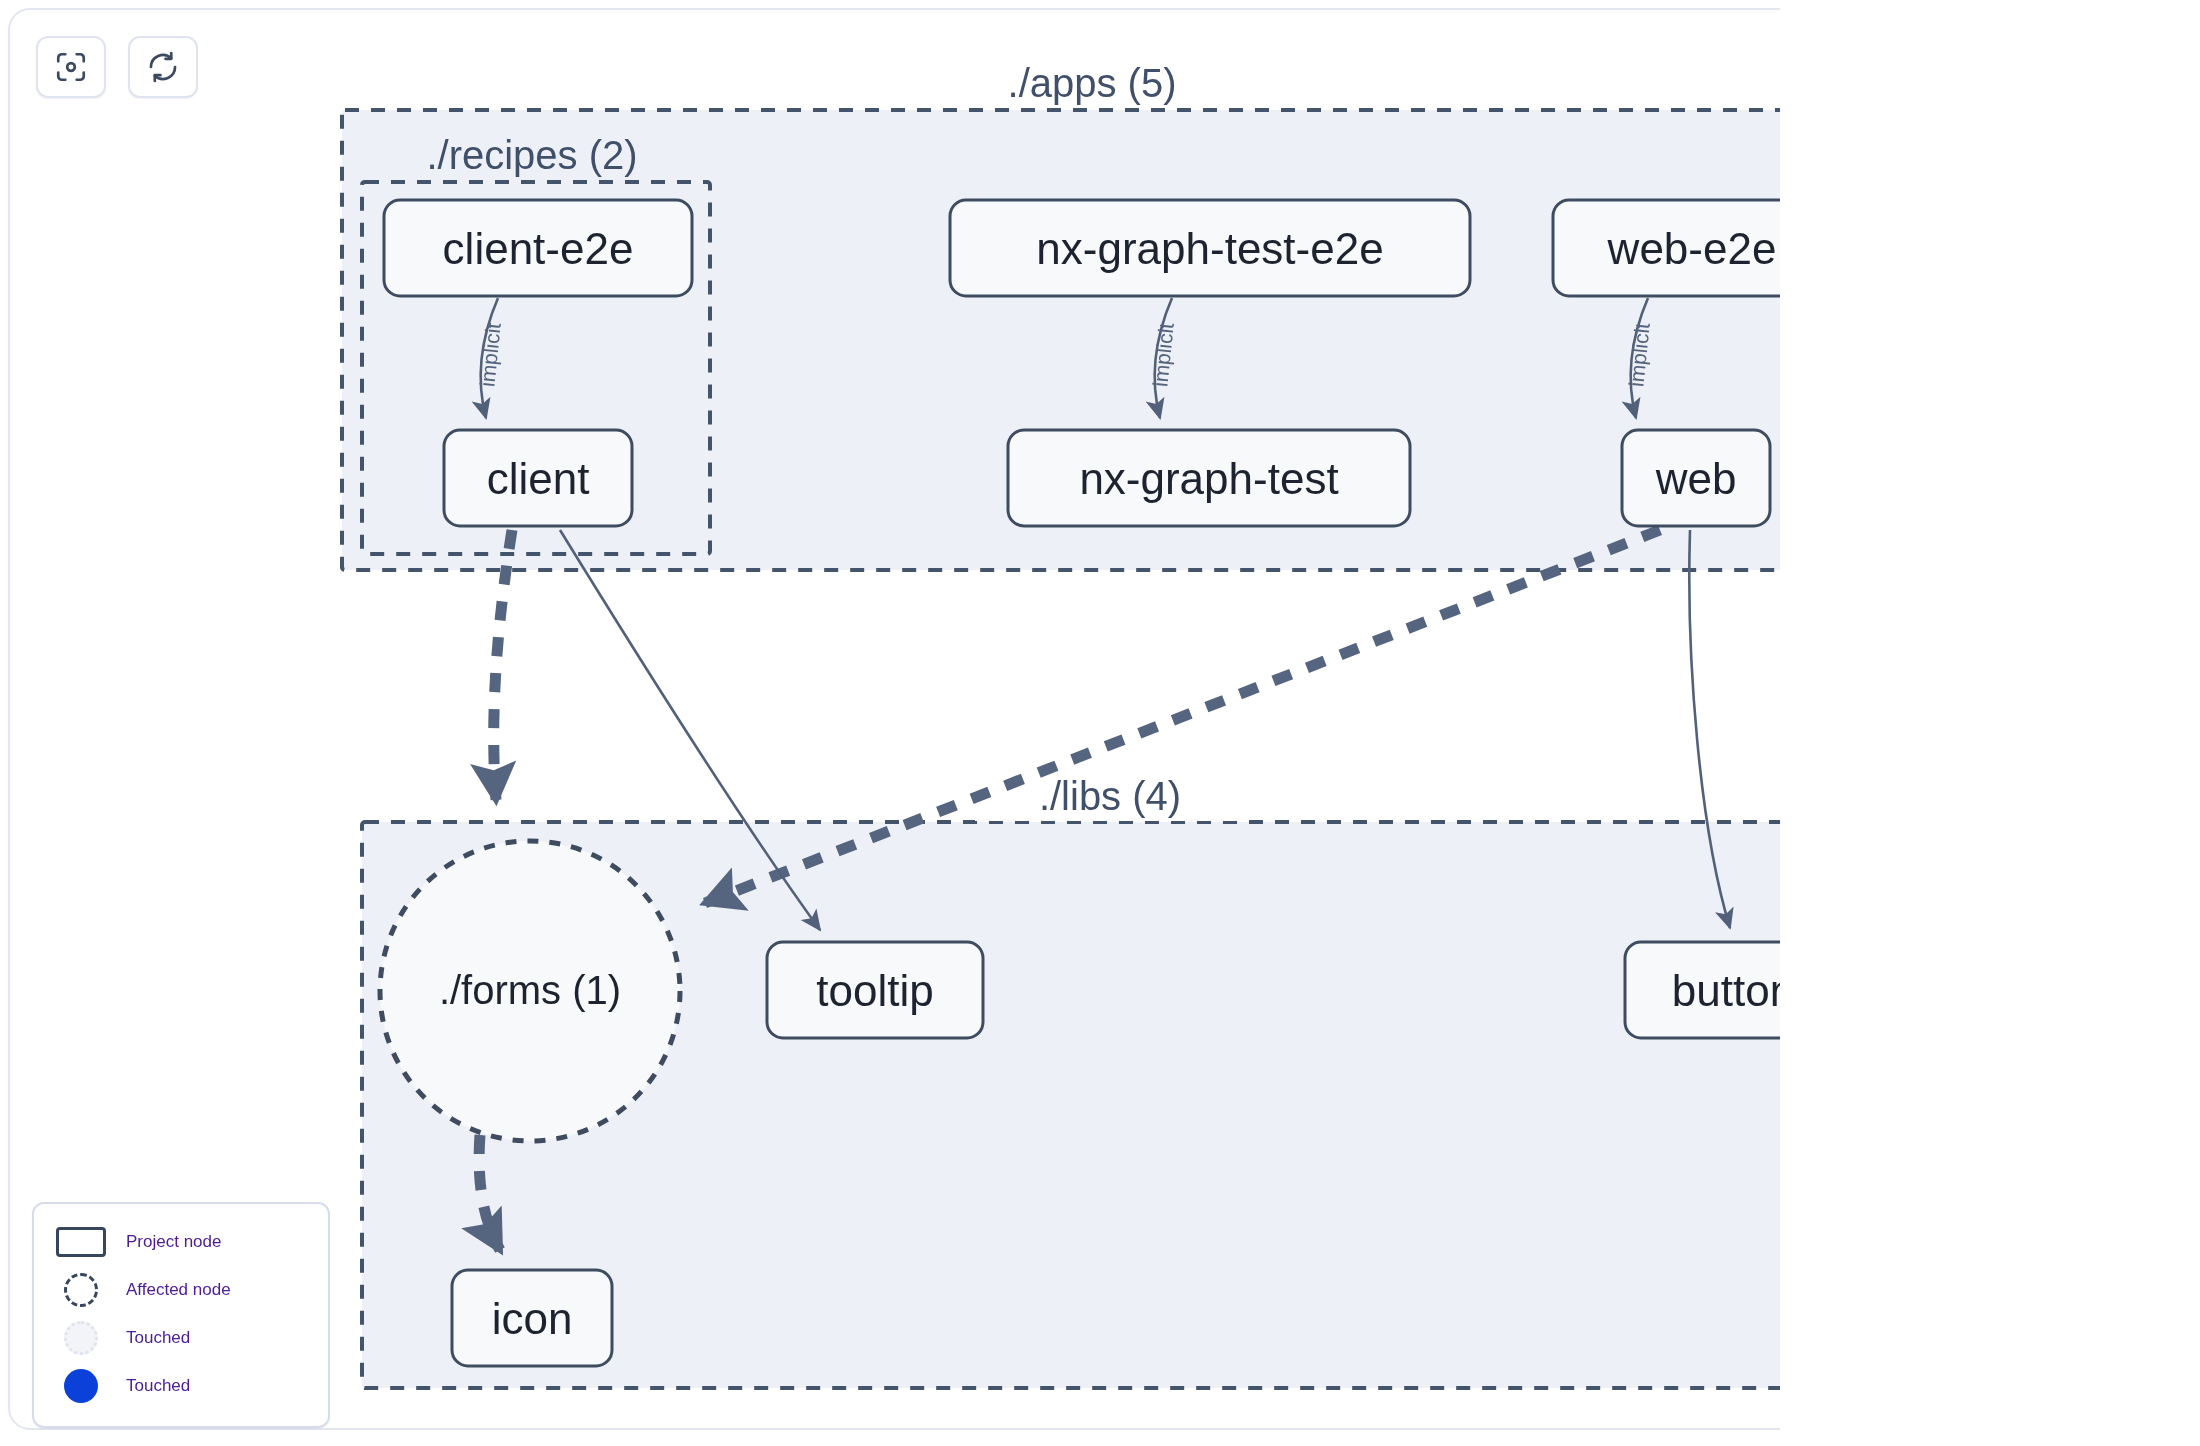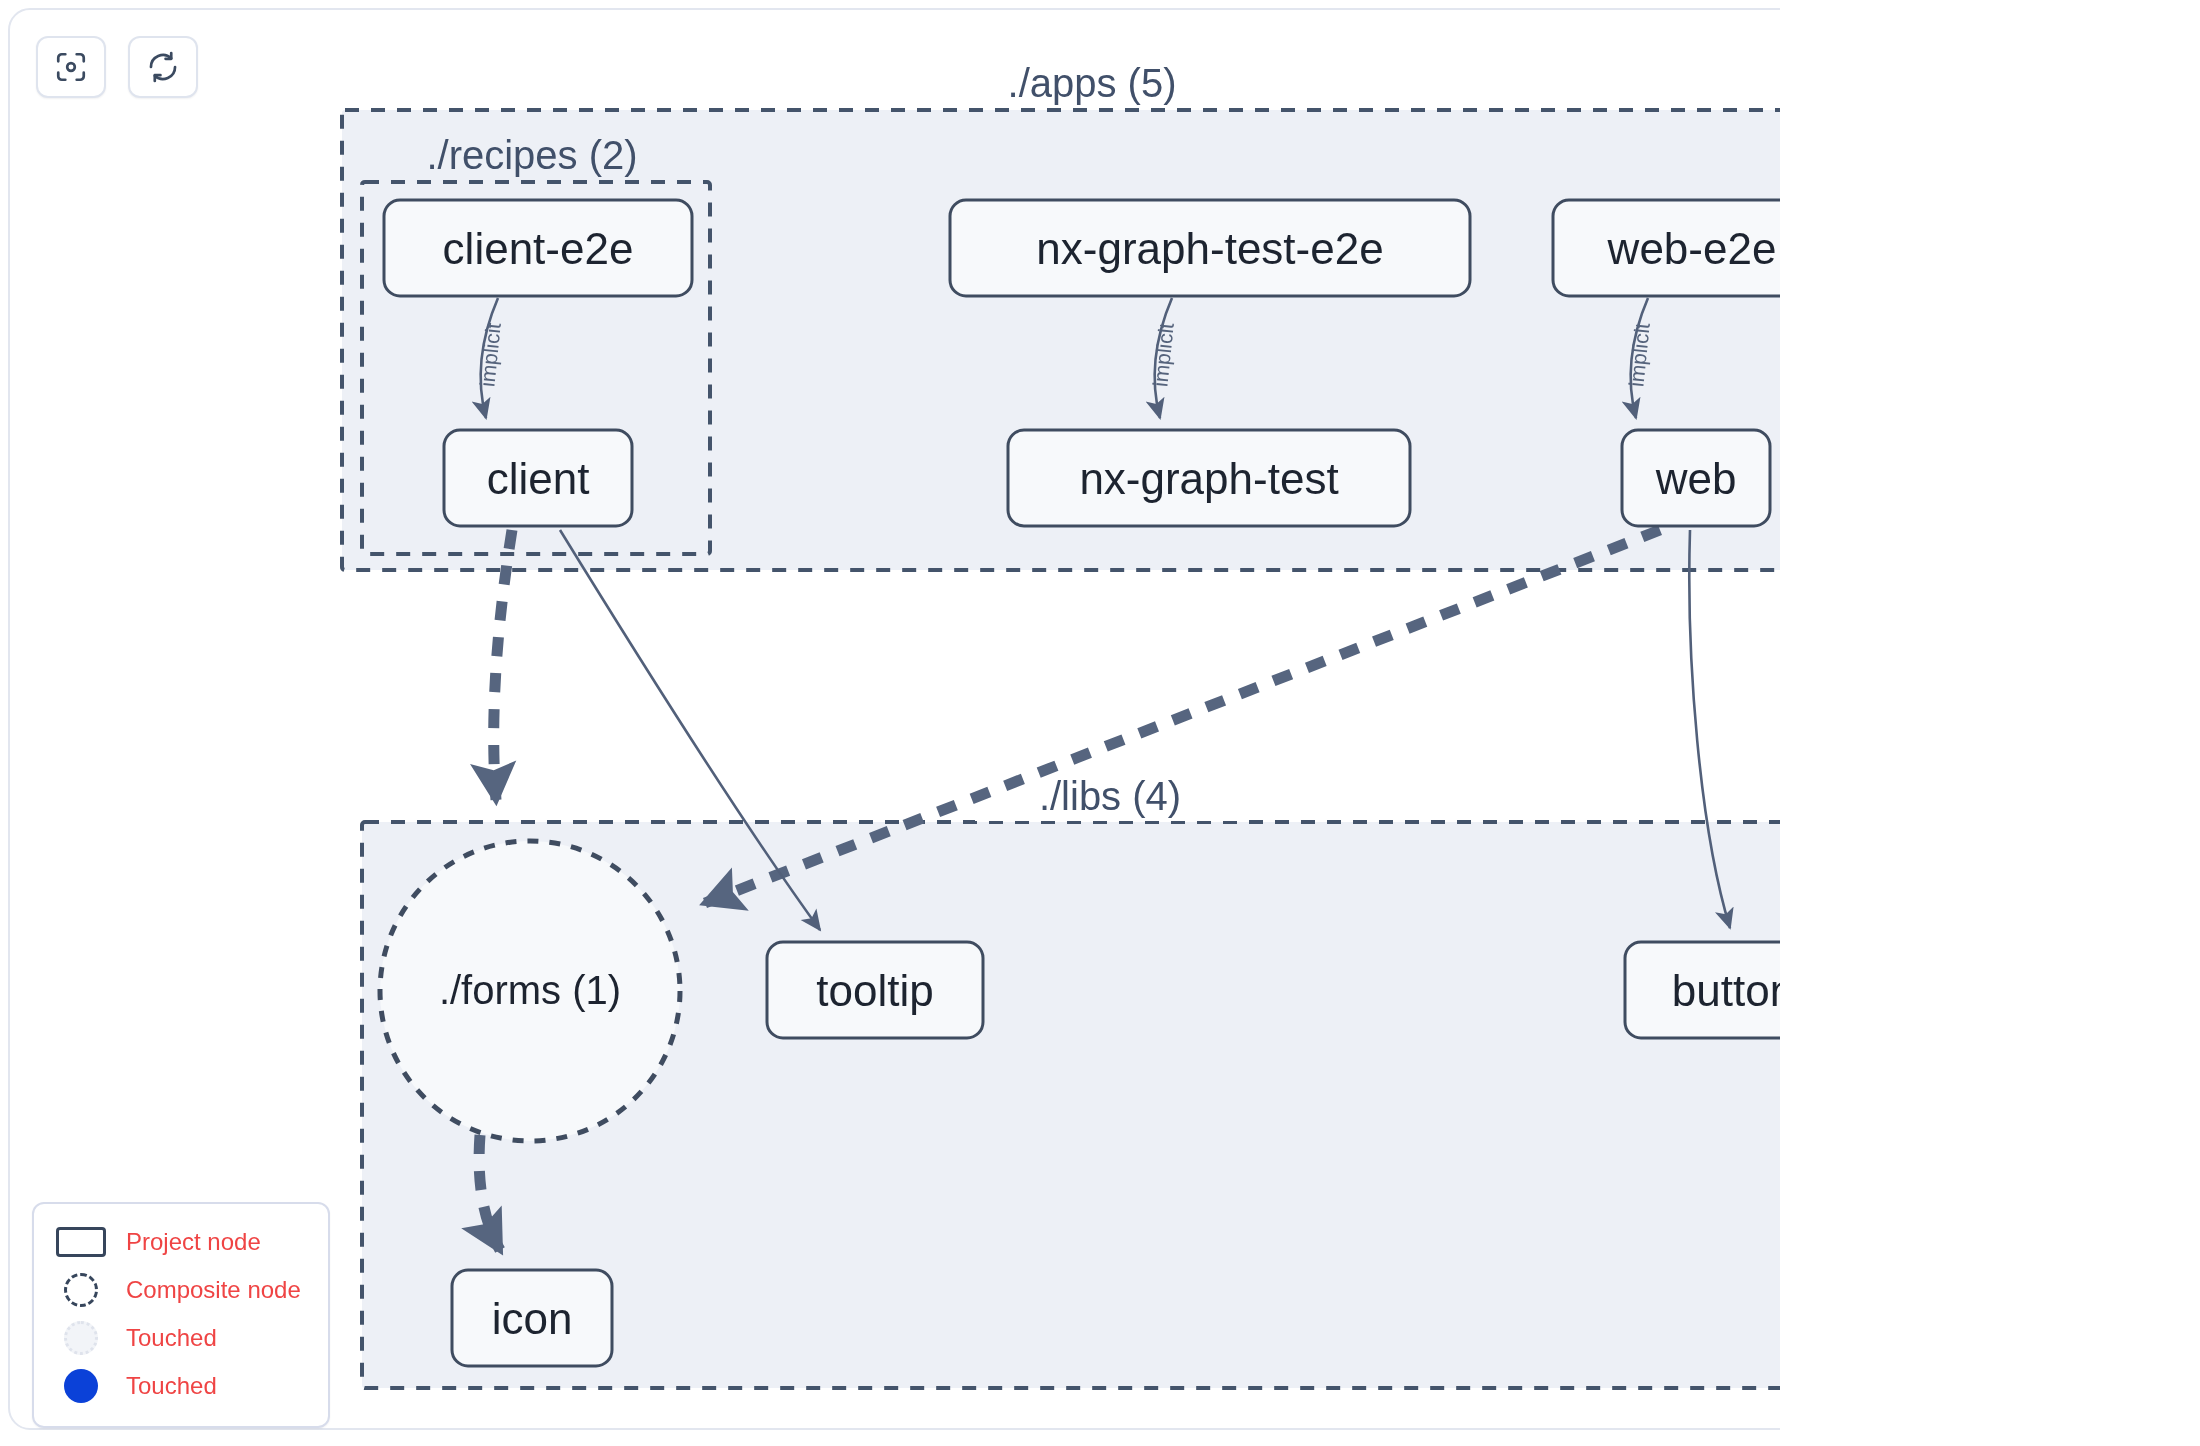--- a/index.html
+++ b/index.html
@@ -167,22 +167,22 @@
     box-sizing: border-box;
   }
   .sw-touched {
     width: 34px;
     height: 34px;
     border-radius: 50%;
     background: #0b41d8;
   }
   .legend-text {
     font-family: "Liberation Sans", sans-serif;
-    font-size: 24px;
-    color: #ef4444;
+    font-size: 17px;
+    color: #4c1d95;
     white-space: nowrap;
   }
 </style>
 </head>
 <body>
 
 <div id="page">
 
   <div class="canvas-frame"></div>
 
@@ -311,21 +311,21 @@
     <div class="legend-row">
       <span class="legend-swatch">
         <span class="sw-rect"></span>
       </span>
       <span class="legend-text">Project node</span>
     </div>
     <div class="legend-row">
       <span class="legend-swatch">
         <span class="sw-dashed-circle"></span>
       </span>
-      <span class="legend-text">Composite node</span>
+      <span class="legend-text">Affected node</span>
     </div>
     <div class="legend-row">
       <span class="legend-swatch">
         <span class="sw-affected"></span>
       </span>
       <span class="legend-text">Touched</span>
     </div>
     <div class="legend-row">
       <span class="legend-swatch">
         <span class="sw-touched"></span>

